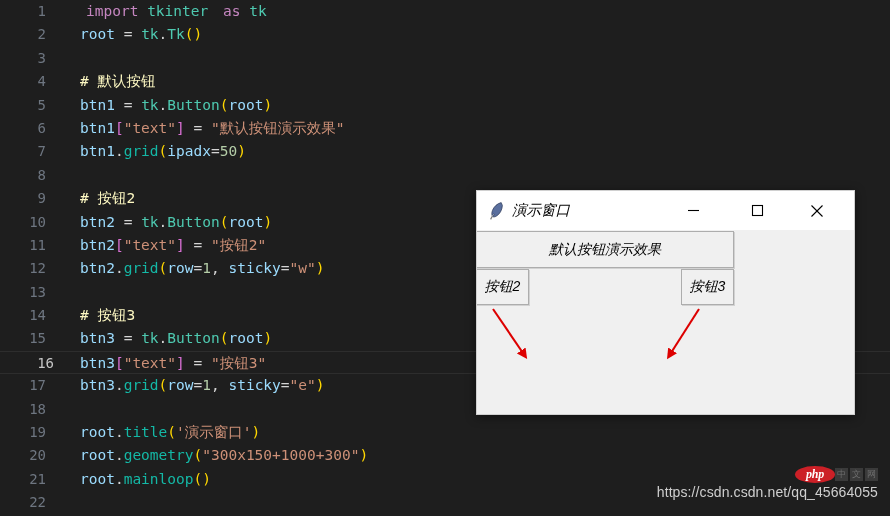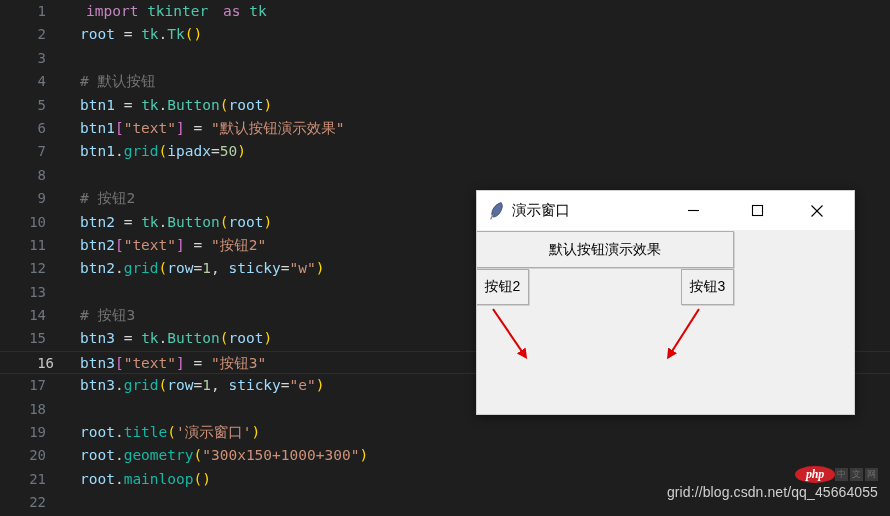--- a/index.html
+++ b/index.html
@@ -53,38 +53,39 @@
     font-size: 14.5px;
     color: #d4d4d4;
   }
   .tok-kw    { color: #c586c0; margin-left: 6px; }
   .tok-mod   { color: #4ec9b0; }
   .tok-cls   { color: #4ec9b0; }
   .tok-var   { color: #9cdcfe; }
   .tok-fn    { color: #14b8a6; }
   .tok-str   { color: #ce9178; }
   .tok-num   { color: #b5cea8; }
-  .tok-com   { color: #737373; }
+  .tok-com   { color: #fef9c3; }
   .tok-op    { color: #d4d4d4; }
   .tok-punct { color: #d4d4d4; }
   .tok-paren { color: #ffd700; }
   .tok-brack { color: #da70d6; }
 
   
   #tkwin {
     position: absolute;
     left: 476px;
     top: 190px;
     width: 377px;
     height: 223px;
     background: #22c55e;
     border: 1px solid #d0d0d0;
     box-shadow: 0 2px 10px rgba(0,0,0,0.45);
     font-family: "Liberation Sans", sans-serif;
     overflow: hidden;
+    font-style: italic;
   }
   #tk-titlebar {
     position: relative;
     height: 39px;
     background: #ffffff;
     display: flex;
     align-items: center;
     border-bottom: 1px solid #f0f0f0;
   }
   #tk-icon {
@@ -279,21 +280,21 @@
         <line x1="16" y1="78" x2="48" y2="125" stroke="#dd0000" stroke-width="2.1" marker-end="url(#arrowhead)"></line>
         <line x1="222" y1="78" x2="192" y2="125" stroke="#dd0000" stroke-width="2.1" marker-end="url(#arrowhead)"></line>
       </svg>
 
       <span class="annot-label" id="annot-w">w</span>
       <span class="annot-label" id="annot-e">e</span>
     </div>
   </div>
 
   <div id="watermark">
-    <span id="wm-url">grid://blog.csdn.net/qq_45664055</span>
+    <span id="wm-url">https://csdn.csdn.net/qq_45664055</span>
     <span id="wm-badges">
       <span id="wm-php">php</span>
       <span id="wm-cn">
           <span class="wm-cn-box">中</span>
           <span class="wm-cn-box">文</span>
           <span class="wm-cn-box">网</span>
         </span>
     </span>
   </div>
 

